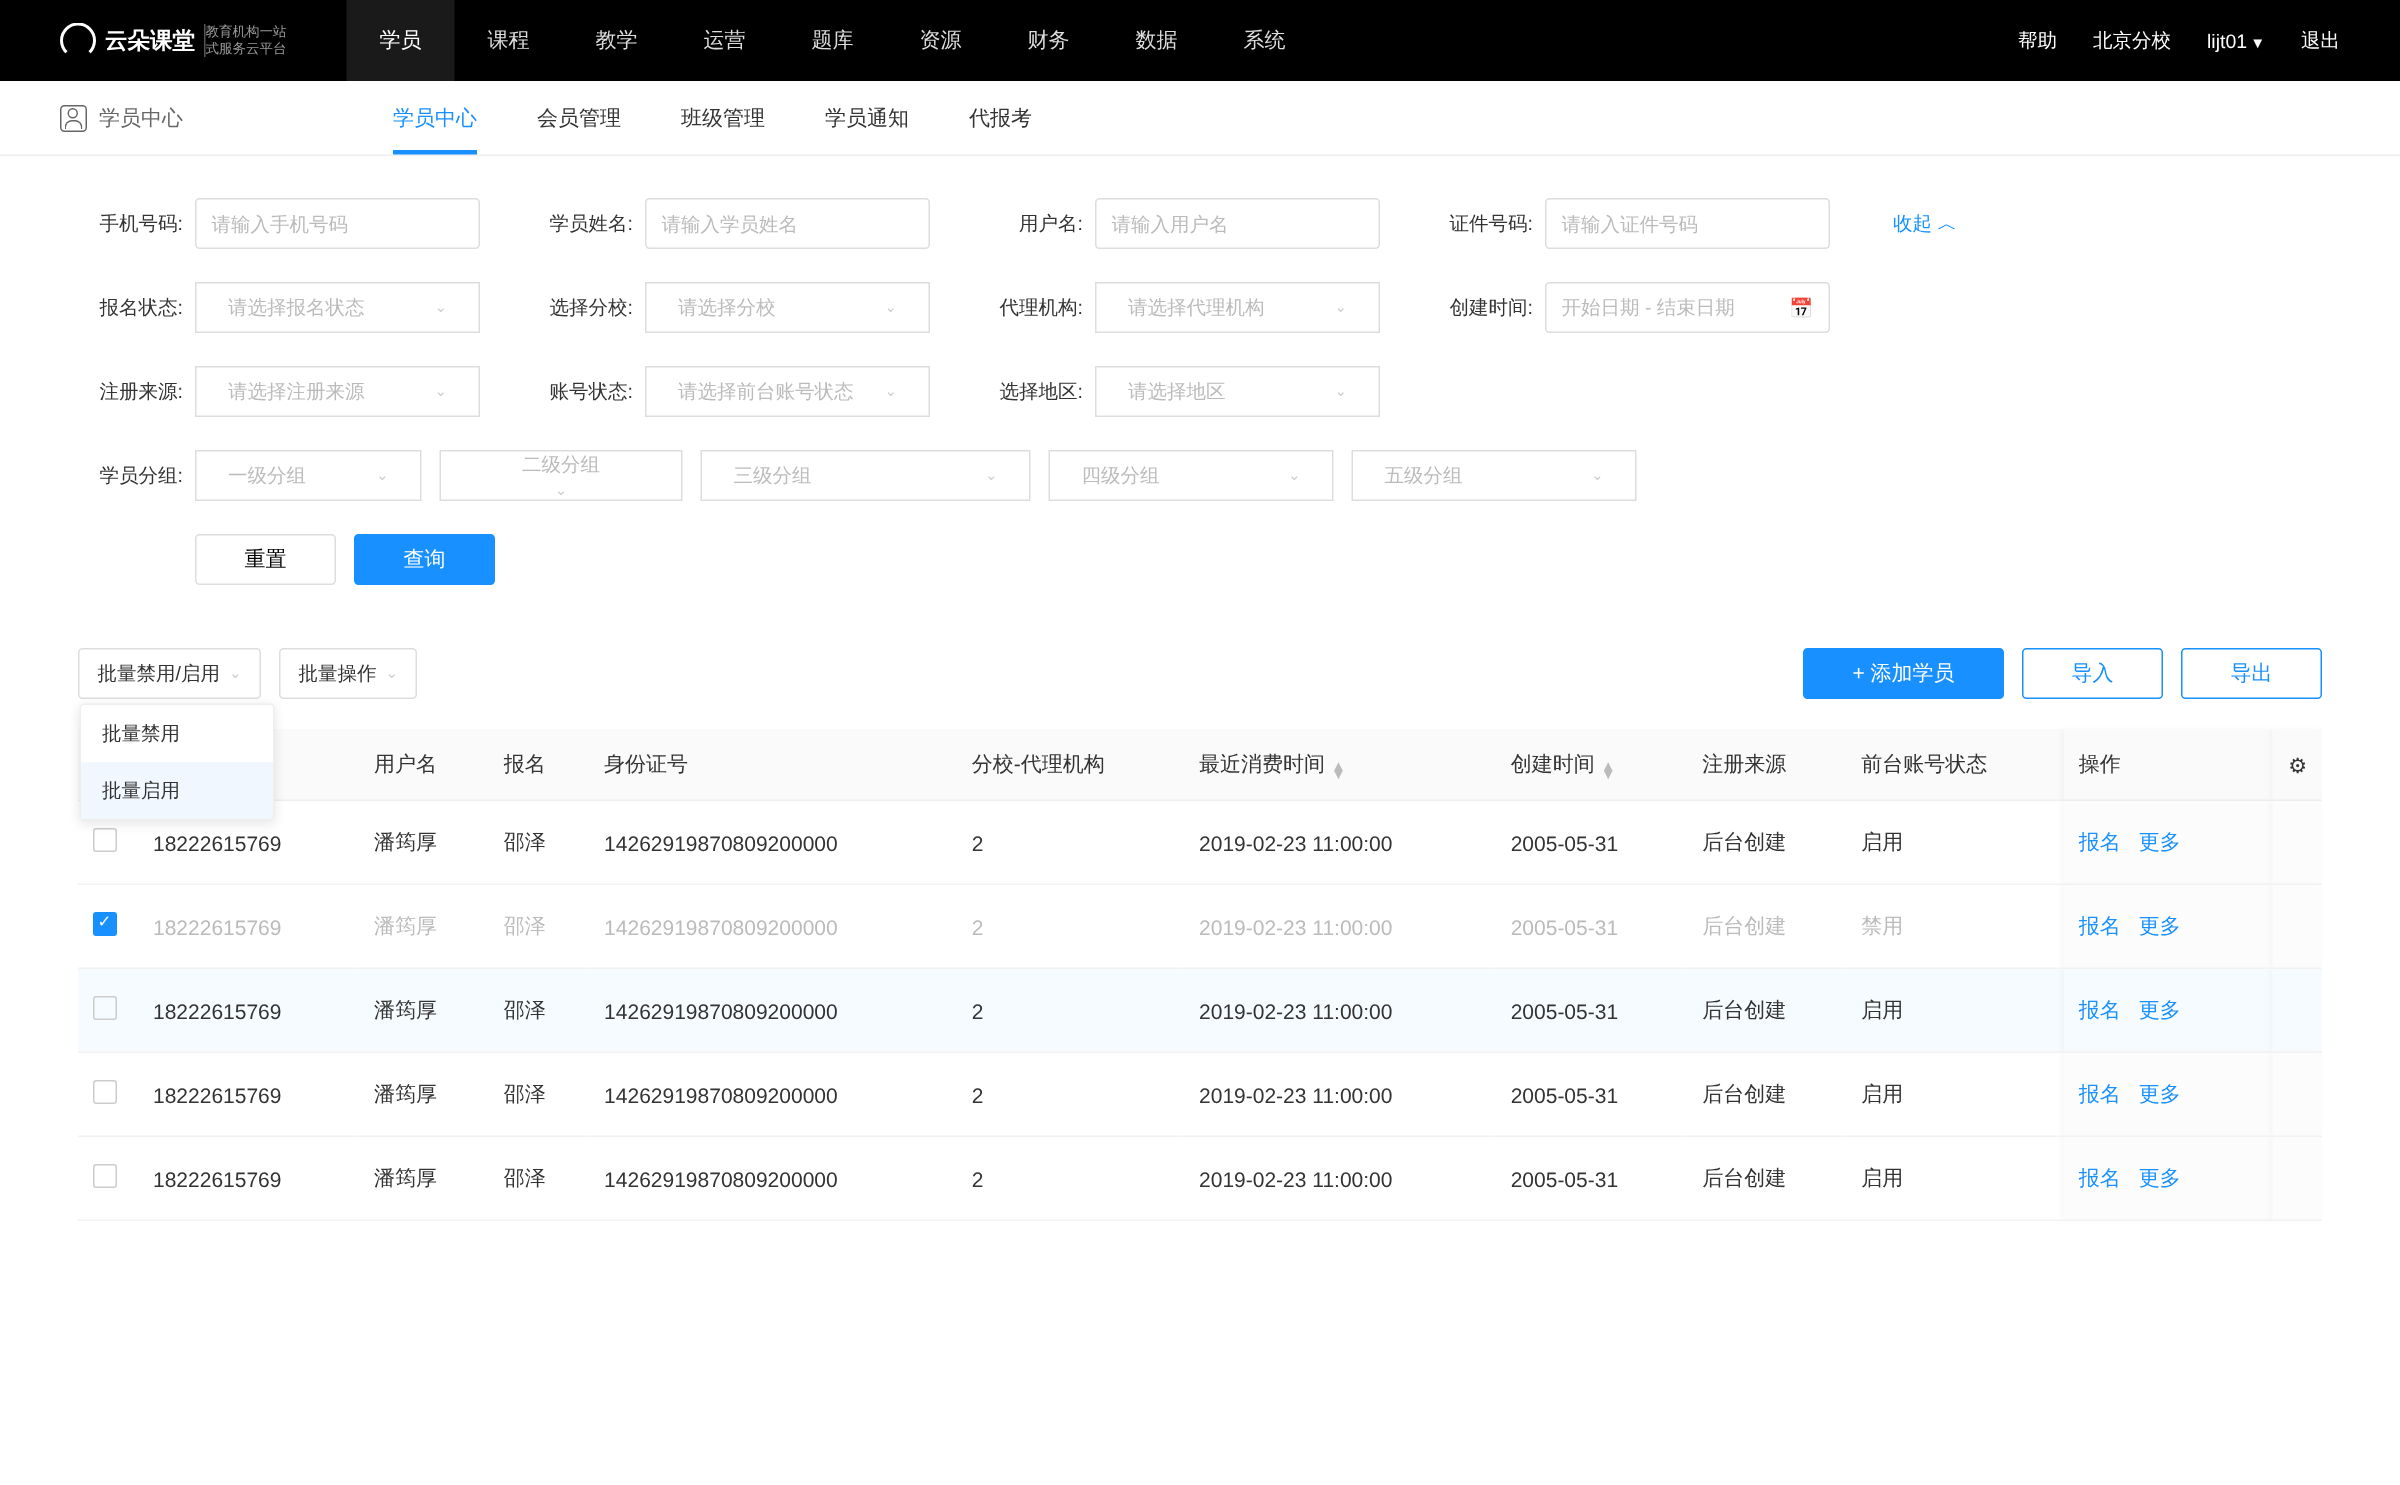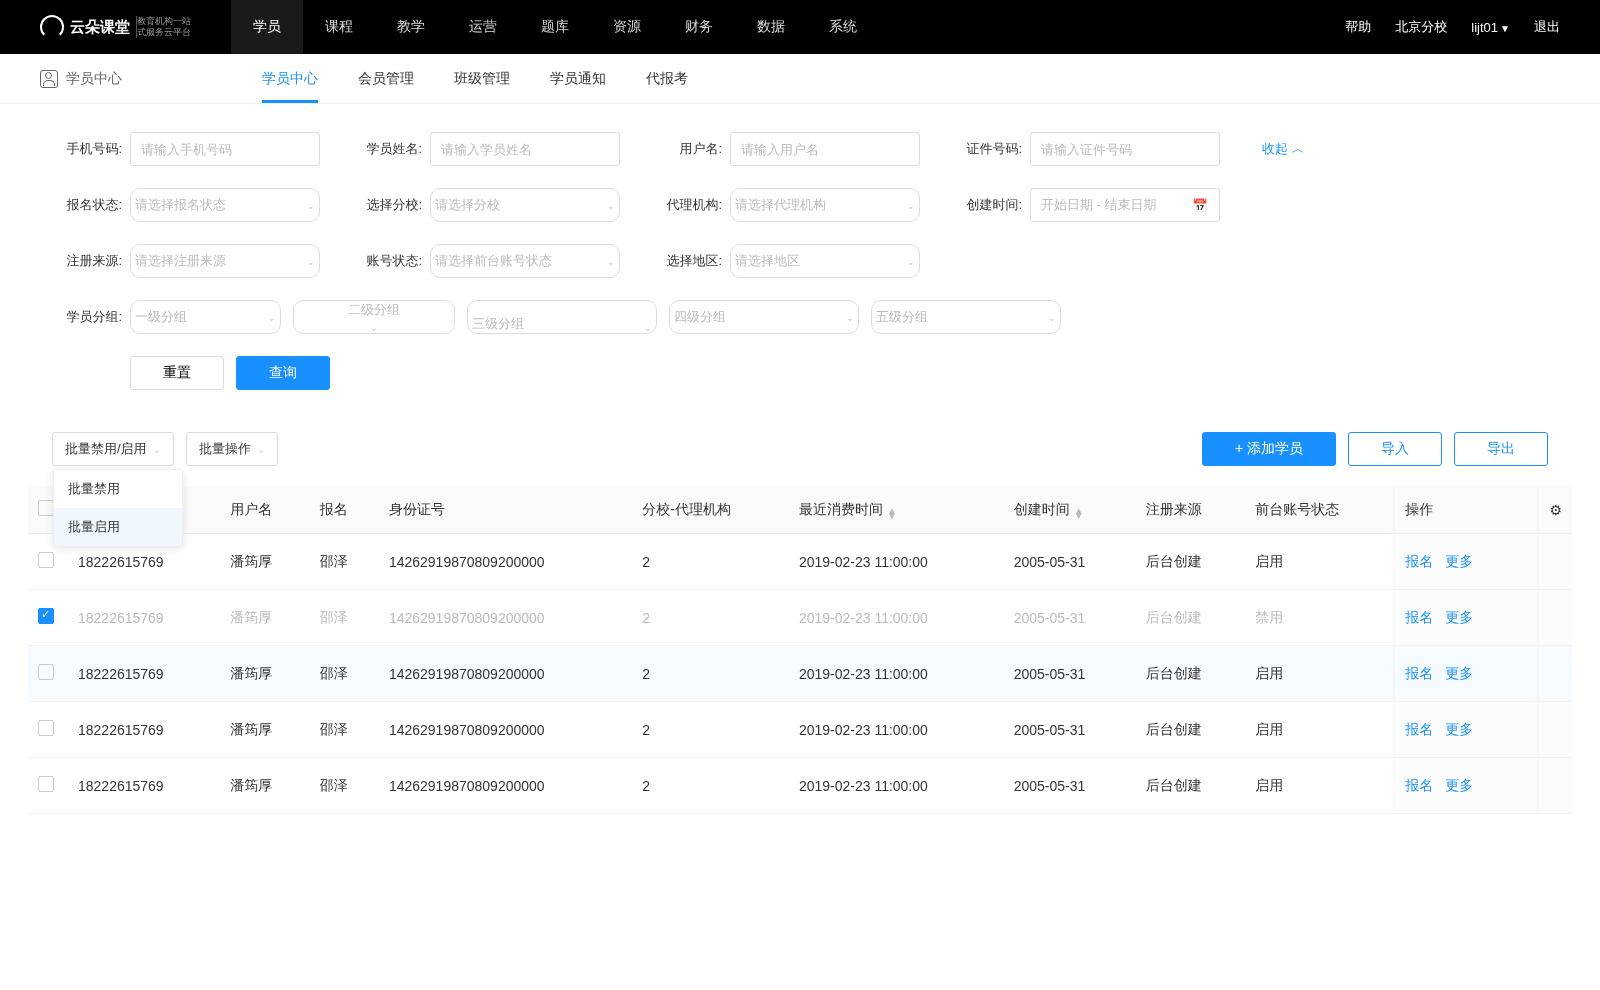--- a/index.html
+++ b/index.html
@@ -23,37 +23,37 @@
 .subnav-menu{display:flex;gap:40px;height:100%}
 .subnav-item{display:flex;align-items:center;cursor:pointer;position:relative}
 .subnav-item.active{color:#1890ff}
 .subnav-item.active::after{content:'';position:absolute;bottom:0;left:0;right:0;height:3px;background:#1890ff}
 .filters{padding:28px 52px 0}
 .filter-row{display:flex;gap:32px;margin-bottom:22px;align-items:center}
 .filter-group{display:flex;align-items:center}
 .filter-label{width:78px;text-align:right;padding-right:8px;color:#333;font-size:13px}
 .filter-input{width:190px;height:34px;border:1px solid #ddd;border-radius:3px;padding:0 10px;font-size:13px;color:#333}
 .filter-input::placeholder{color:#bbb}
-.filter-select{width:190px;height:34px;border:1px solid #ddd;border-radius:10px;padding:0 4px;font-size:13px;color:#bbb;display:flex;align-items:center;justify-content:space-between;cursor:pointer;position:relative}
+.filter-select{width:190px;height:34px;border:1px solid #ddd;border-radius:0;padding:0 21px;font-size:13px;color:#bbb;display:flex;align-items:center;justify-content:space-between;cursor:pointer;position:relative}
 .sel-arrow{color:#ccc;font-size:10px}
 .date-input{width:190px;height:34px;border:1px solid #ddd;border-radius:3px;padding:0 10px;font-size:13px;color:#bbb;display:flex;align-items:center;justify-content:space-between;cursor:pointer}
 .cal-icon{color:#ccc}
 .collapse-link{color:#1890ff;font-size:13px;cursor:pointer;margin-left:10px}
 .group-selects{display:flex;gap:12px}
 .btn-row{display:flex;gap:12px}
 .btn{height:34px;padding:0 32px;border:1px solid #ddd;border-radius:3px;background:#fff;cursor:pointer;font-size:14px}
 .btn-primary{background:#1890ff;border-color:#1890ff;color:#fff}
 .toolbar{display:flex;padding:20px 52px;align-items:center}
 .dropdown-btn{height:34px;padding:0 12px;border:1px solid #ddd;border-radius:3px;background:#fff;cursor:pointer;font-size:13px;display:inline-flex;align-items:center;gap:6px;margin-right:12px;position:relative}
 .dropdown-menu{position:absolute;top:36px;left:0;background:#fff;border:1px solid #eee;border-radius:3px;box-shadow:0 2px 8px rgba(0,0,0,0.1);min-width:130px;z-index:10}
 .dropdown-menu-item{padding:10px 14px;font-size:13px;cursor:pointer;text-align:left}
 .dropdown-menu-item.hover{background:#f0f7ff}
 .toolbar-right{margin-left:auto;display:flex;gap:12px}
 .btn-outline-primary{border-color:#1890ff;color:#1890ff}
-.table-wrap{padding:0 28px}
+.table-wrap{padding:0 52px}
 .table{width:100%;border-collapse:collapse}
 .table th{text-align:left;padding:14px 10px;font-weight:400;color:#333;border-bottom:1px solid #eee;font-size:14px;background:#fafafa}
 .table td{padding:18px 10px;border-bottom:1px solid #f2f2f2;font-size:14px}
 .table tr.disabled td{color:#bbb}
 .table tr.hover td{background:#f6fbff}
 .checkbox{width:16px;height:16px;border:1px solid #ccc;border-radius:2px;display:inline-block;cursor:pointer;position:relative}
 .checkbox.checked{background:#1890ff;border-color:#1890ff}
 .checkbox.checked::after{content:'✓';color:#fff;position:absolute;font-size:11px;top:-1px;left:2px}
 .sort-icon{color:#bbb;font-size:10px;margin-left:4px;display:inline-flex;flex-direction:column;line-height:5px}
 .action-link{color:#1890ff;cursor:pointer;margin-right:12px}
@@ -181,21 +181,21 @@
         <span class="filter-label">学员分组:</span>
       <div class="group-selects" id="group-selects">
           <div class="filter-select" style="width: 151px;">
             <span>一级分组</span>
             <span class="sel-arrow">⌄</span>
           </div>
           <div class="filter-select" style="width: 162px; flex-direction: column;">
             <span>二级分组</span>
             <span class="sel-arrow">⌄</span>
           </div>
-          <div class="filter-select" style="width: 190px; align-items: flex-end;">
+          <div class="filter-select" style="width: 220px;">
             <span>三级分组</span>
             <span class="sel-arrow">⌄</span>
           </div>
           <div class="filter-select" style="width: 190px;">
             <span>四级分组</span>
             <span class="sel-arrow">⌄</span>
           </div>
           <div class="filter-select" style="width: 190px;">
             <span>五级分组</span>
             <span class="sel-arrow">⌄</span>

